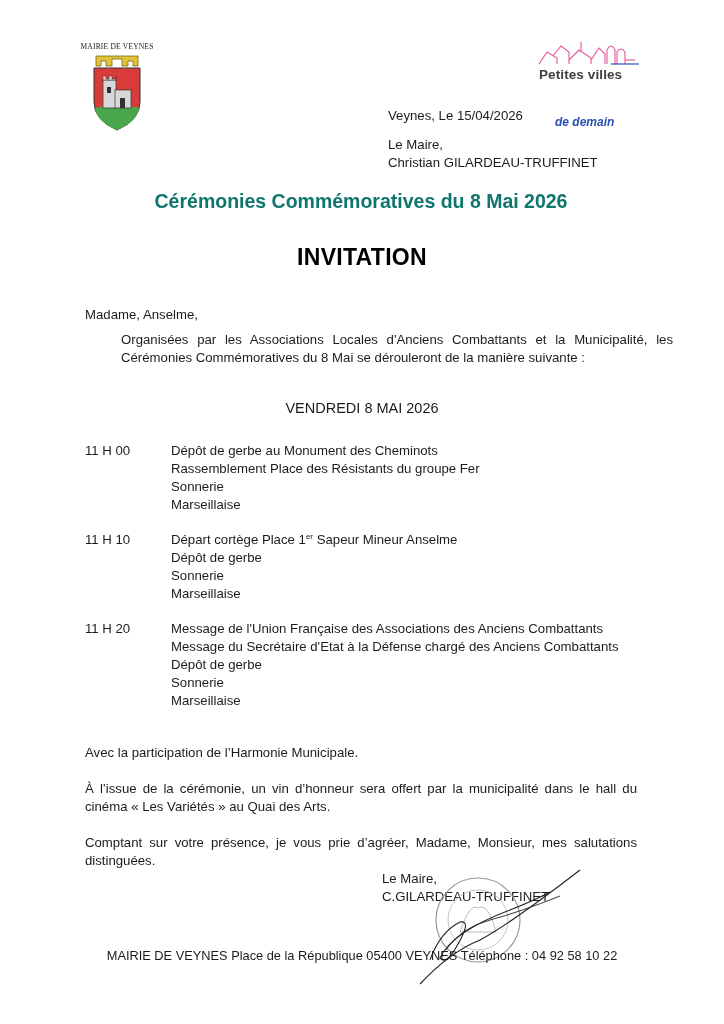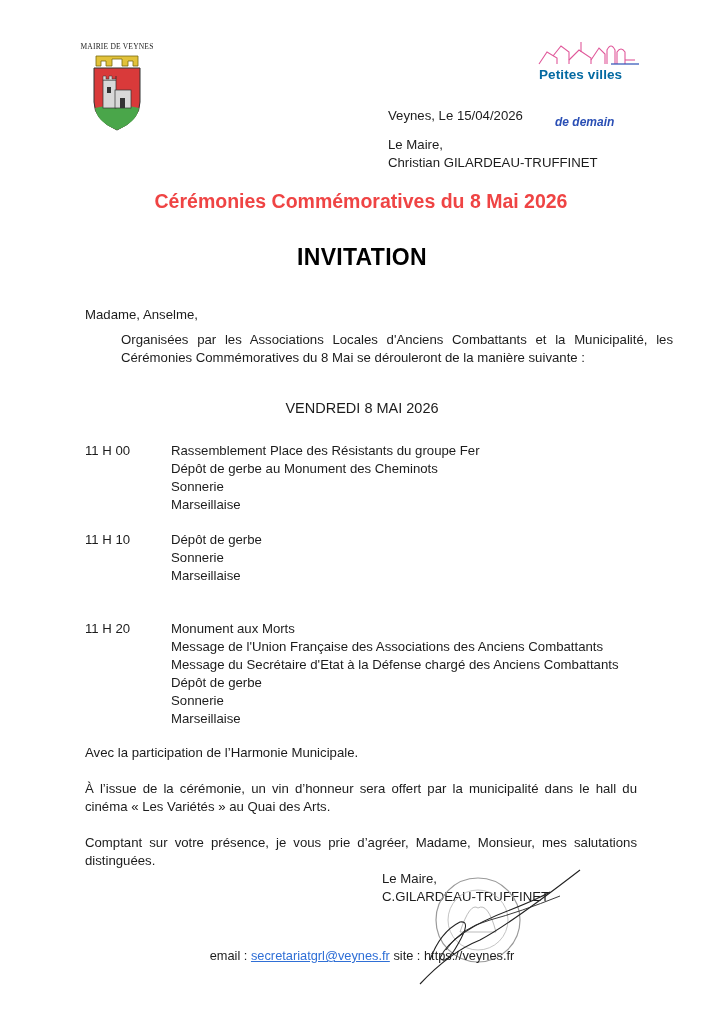--- a/index.html
+++ b/index.html
@@ -4,25 +4,25 @@
 <style>
   html, body { margin:0; padding:0; background:#ffffff; }
   body { width:724px; height:1024px; position:relative; overflow:hidden;
          font-family:"Liberation Sans", sans-serif; color:#1c1c1c; }
   .abs { position:absolute; }
   .txt { font-size:13.2px; line-height:18px; }
   .crest { left:82px; top:42px; width:70px; height:90px; }
   .crest-label { position:absolute; left:-4px; top:0; width:78px; text-align:center;
                  font-family:"Liberation Serif", serif; font-size:7.5px; letter-spacing:0.2px; color:#222; }
   .psd { left:535px; top:38px; width:110px; height:62px; }
-  .psd-title { position:absolute; left:4px; top:29px; font-weight:bold; font-size:13.5px; color:#0369a1; letter-spacing:0.1px; }
+  .psd-title { position:absolute; left:4px; top:29px; font-weight:bold; font-size:13.5px; color:#404040; letter-spacing:0.1px; }
   .psd-sub { position:absolute; left:20px; top:44px; font-style:italic; font-weight:bold; font-size:12px; color:#2a4fb5;margin-top:33px; }
   .date { left:388px; top:107px; }
   .maire { left:388px; top:136px; }
-  .title { left:0; width:722px; top:190px; text-align:center; font-weight:bold; font-size:19.5px; color:#ef4444; }
+  .title { left:0; width:722px; top:190px; text-align:center; font-weight:bold; font-size:19.5px; color:#0f766e; }
   .invit { left:0; width:724px; top:244px; text-align:center; font-weight:bold; font-size:23px; color:#000000; letter-spacing:0.3px; }
   .greet { left:85px; top:306px; }
   .intro { left:85px; top:331px; width:552px; text-align:justify;margin-left:36px; }
   .day { left:0; width:724px; top:400px; text-align:center; font-weight:normal; font-size:14.5px; }
   .sched { left:85px; width:560px; }
   .sched .time { position:absolute; left:0; top:0; width:80px; }
   .sched .items { position:absolute; left:86px; top:0; }
   .para { left:85px; width:552px; text-align:justify; }
   .sign { left:382px; top:870px; }
   .footer { left:0; width:724px; top:947px; text-align:center; font-size:12.8px; line-height:17px; }
@@ -74,40 +74,40 @@
 <div class="abs invit">INVITATION</div>
 
 <div class="abs txt greet">Madame, Anselme,</div>
 <div class="abs txt intro">Organisées par les Associations Locales d'Anciens Combattants et la Municipalité, les Cérémonies Commémoratives du 8 Mai se dérouleront de la manière suivante :</div>
 
 <div class="abs day">VENDREDI 8 MAI 2026</div>
 
 <div class="abs txt sched" style="top:442px;height:72px">
   <div class="time">11 H 00</div>
   <div class="items">
+    <div>Dépôt de gerbe au Monument des Cheminots</div>
     <div>Rassemblement Place des Résistants du groupe Fer</div>
-    <div>Dépôt de gerbe au Monument des Cheminots</div>
     <div>Sonnerie</div>
     <div>Marseillaise</div>
   </div>
 </div>
 
 <div class="abs txt sched" style="top:531px;height:72px">
   <div class="time">11 H 10</div>
   <div class="items">
+    <div><span>Départ cortège Place 1</span><sup>er</sup><span> Sapeur Mineur Anselme</span></div>
     <div>Dépôt de gerbe</div>
     <div>Sonnerie</div>
     <div>Marseillaise</div>
   </div>
 </div>
 
 <div class="abs txt sched" style="top:620px;height:108px">
   <div class="time">11 H 20</div>
   <div class="items">
-    <div>Monument aux Morts</div>
     <div>Message de l'Union Française des Associations des Anciens Combattants</div>
     <div>Message du Secrétaire d'Etat à la Défense chargé des Anciens Combattants</div>
     <div>Dépôt de gerbe</div>
     <div>Sonnerie</div>
     <div>Marseillaise</div>
   </div>
 </div>
 
 <div class="abs txt para" style="top:744px">Avec la participation de l’Harmonie Municipale.</div>
 <div class="abs txt para" style="top:780px">À l’issue de la cérémonie, un vin d’honneur sera offert par la municipalité dans le hall du cinéma « Les Variétés » au Quai des Arts.</div>
@@ -120,16 +120,14 @@
 <svg class="abs" style="left:400px;top:862px" width="190" height="140" viewBox="0 0 190 140">
   <circle cx="78" cy="58" r="42" fill="none" stroke="#9a9a9a" stroke-width="1.2"></circle>
   <circle cx="78" cy="58" r="30" fill="none" stroke="#b5b5b5" stroke-width="0.8"></circle>
   <path d="M60 70 Q70 40 78 46 Q88 40 96 70 Z" fill="none" stroke="#aaa" stroke-width="0.8"></path>
   <path d="M20 122 Q50 90 80 78 Q110 62 180 8" fill="none" stroke="#222" stroke-width="1.1"></path>
   <path d="M30 98 Q40 70 60 60 Q72 58 58 82 Q46 104 40 96 Q52 70 110 48 Q140 36 150 30" fill="none" stroke="#222" stroke-width="1.1"></path>
   <path d="M46 88 Q60 66 90 58 Q120 50 160 34" fill="none" stroke="#222" stroke-width="0.9"></path>
 </svg>
 
 <div class="abs footer">
-  <div>
-    <span>email : </span><span class="link">secretariatgrl@veynes.fr</span><span> site : </span><span>https://veynes.fr</span>
-  </div>
+  <div>MAIRIE DE VEYNES Place de la République 05400 VEYNES Téléphone : 04 92 58 10 22</div>
 </div>
 
 </body></html>

